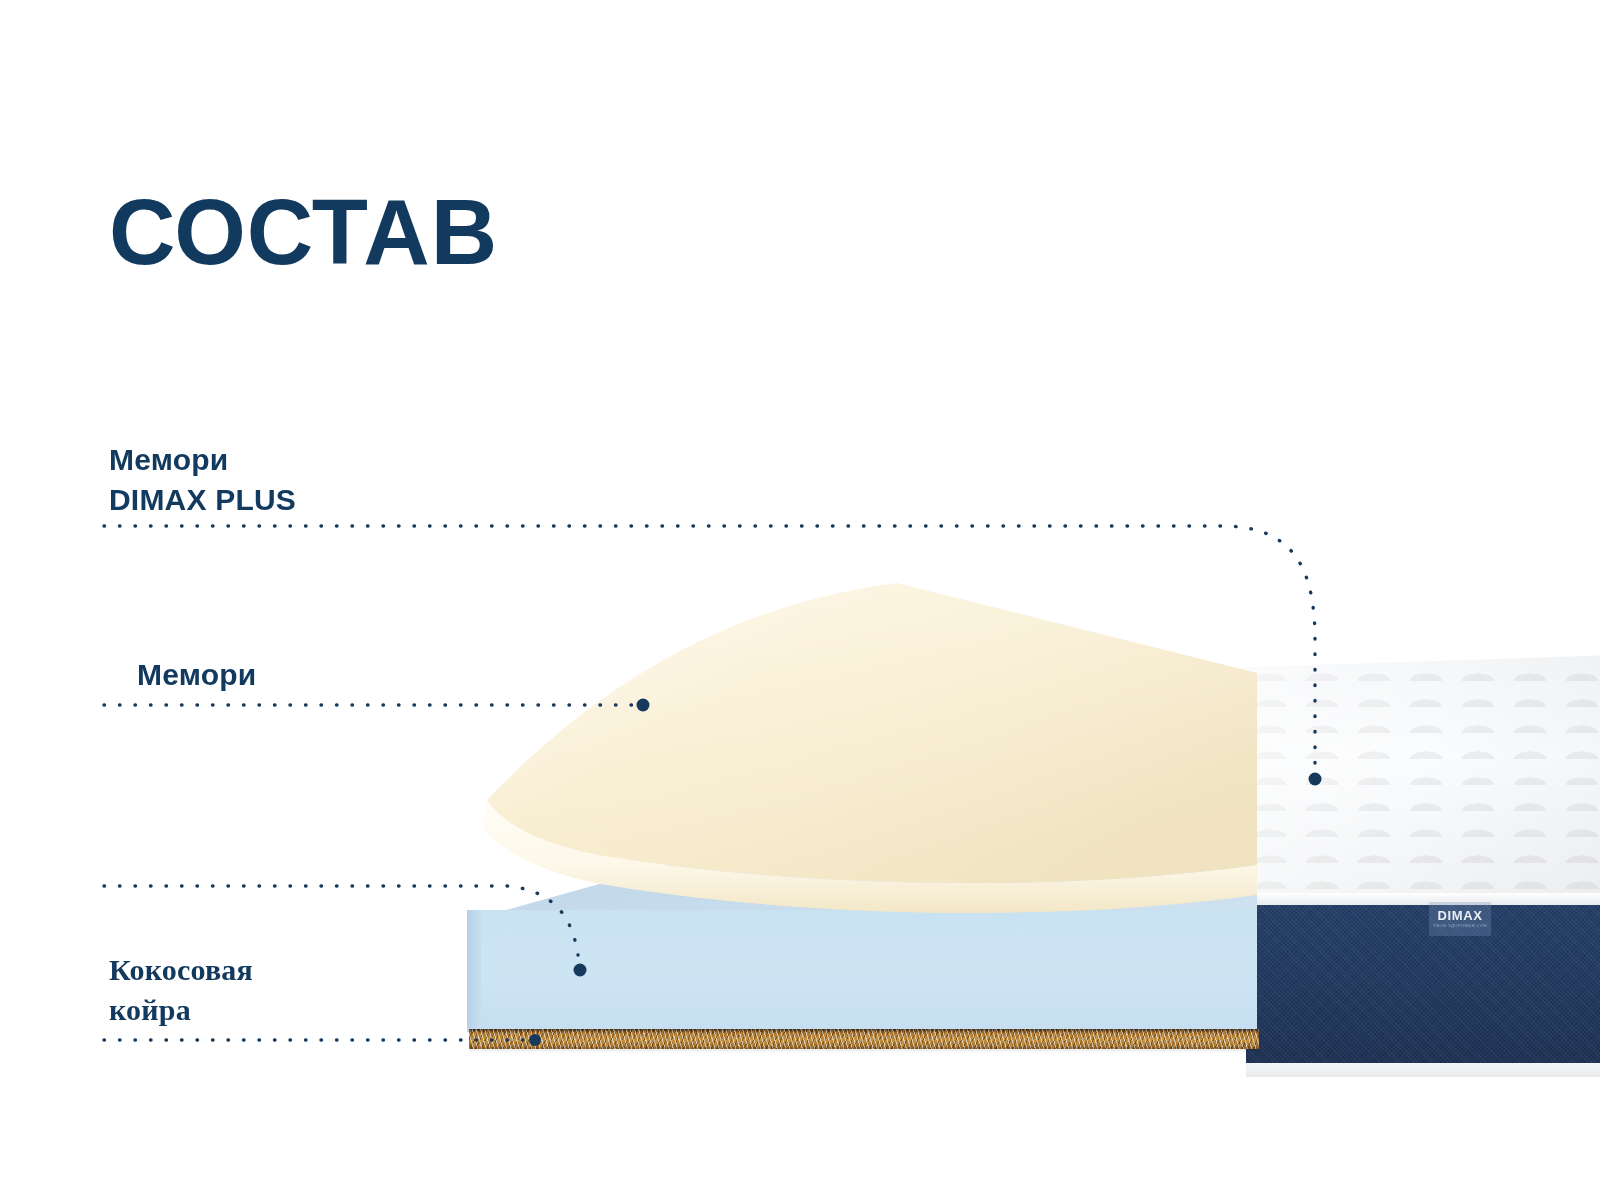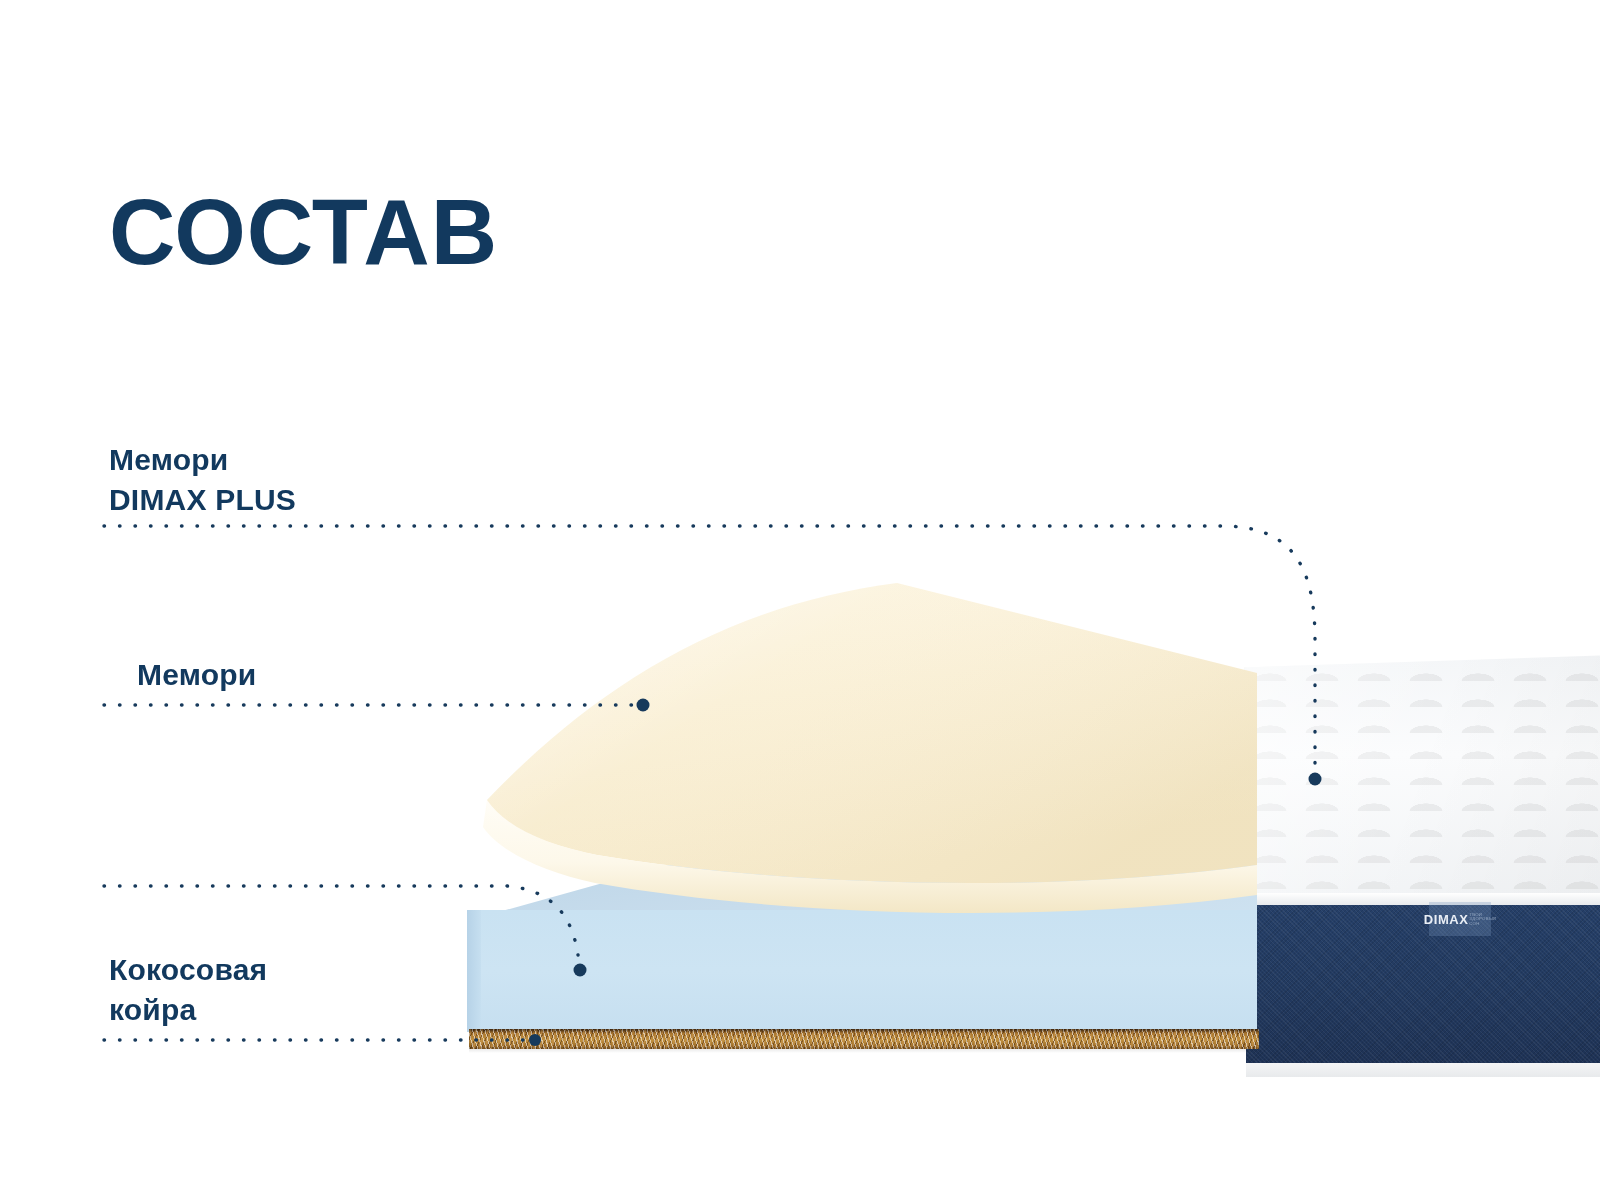--- a/index.html
+++ b/index.html
@@ -45,21 +45,21 @@
     font-weight: 700;
     line-height: 1.33;
     letter-spacing: 0.2px;
     white-space: nowrap;
   }
   .layer-label .ln2 { font-weight: 600; }
 
   #label-cover    { left: 97px; top: 440px; }
   #label-memory   { left: 97px; top: 655px; margin-left: 28px; }
   #label-foam     { left: 97px; top: 785px; }
-  #label-coir     { left: 97px; top: 950px; }
+  #label-coir     { left: 97px; top: 950px; font-family: Liberation Serif, serif; }
 
   
   #leaders {
     position: absolute;
     left: 0; top: 0;
     width: 1600px;
     height: 1200px;
     pointer-events: none;
   }
 
@@ -125,21 +125,21 @@
     background: linear-gradient(180deg, #f4f5f6 0%, #e8eaec 100%);
   }
   .dimax-tag {
     position: absolute;
     left: 1417px;
     top: 902px;
     width: 62px;
     height: 34px;
     background: rgba(120,150,190,0.30);
     display: flex;
-    flex-direction: row;
+    flex-direction: column;
     align-items: center;
     justify-content: center;
     line-height: 1;
   }
   .dimax-tag .brand {
     color: #e9eef5;
     font-size: 13px;
     font-weight: 700;
     letter-spacing: 0.6px;
   }

